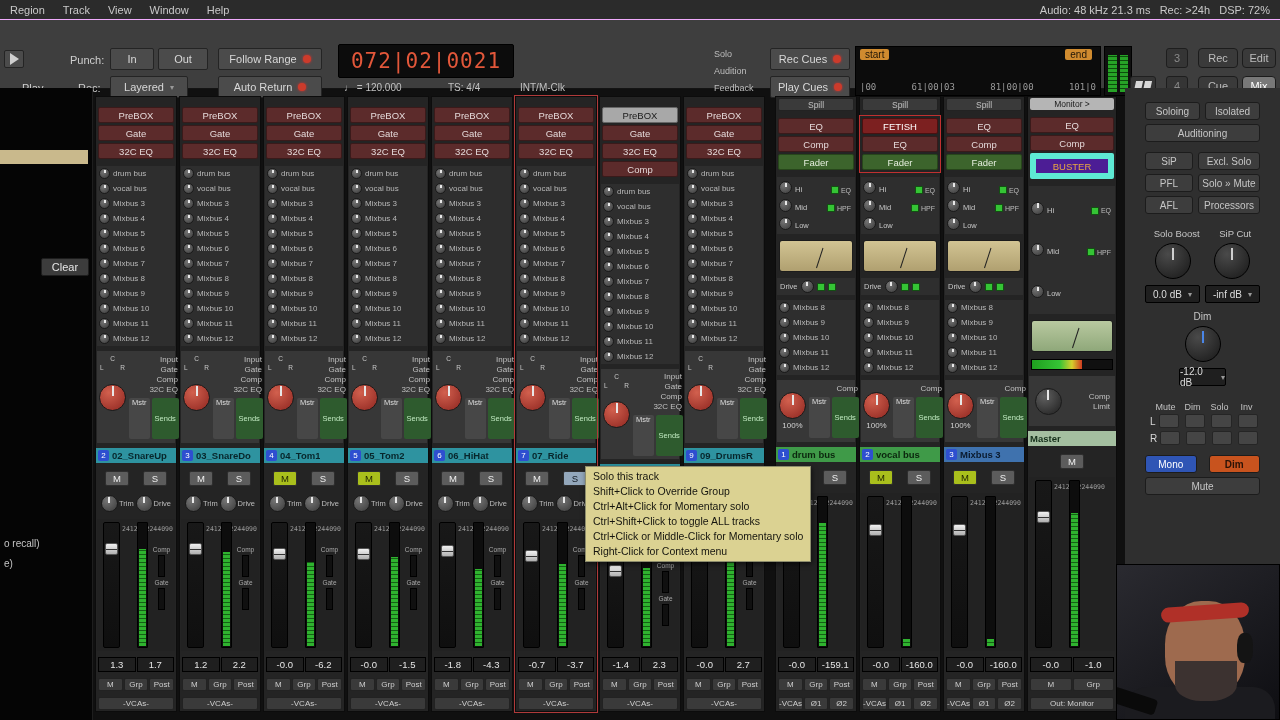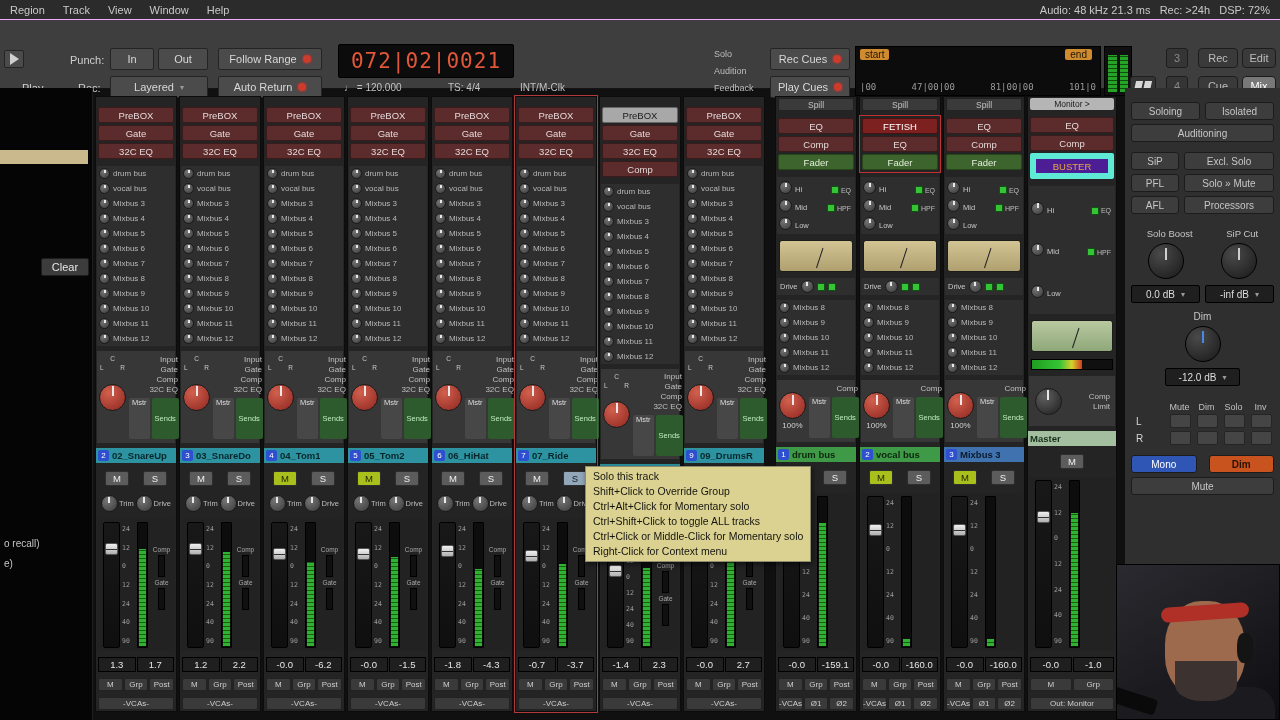--- a/index.html
+++ b/index.html
@@ -111,36 +111,36 @@
     font-size:9.5px;display:flex;align-items:center;justify-content:center;box-sizing:border-box}
   .msbtn.on{background:#a9bf1c;color:#1e2202}
   .msbtn.hov{background:#93a7bb;color:#101820}
   .trimrow{display:flex;justify-content:space-around;padding:1px 4px 2px;background:#242424}
   .tkcell{display:flex;flex-direction:row;align-items:center;gap:1px}
   .tklab{font-size:7.5px;color:#bdbdbd}
   .faderarea{flex:1;display:flex;gap:2px;padding:3px 2px 3px 6px;background:#222;margin:0 1px;min-height:110px}
   .fadertrack{width:15px;background:linear-gradient(#181818,#0f0f0f);border:1px solid #000;position:relative;border-radius:2px;flex:none}
   .fhandle{position:absolute;left:1px;right:1px;height:10px;background:linear-gradient(#f0f0f0,#b0b0b0);border-radius:2px;border:1px solid #555}
   .fhandle::after{content:"";position:absolute;left:0;right:0;top:50%;height:1px;background:#333}
-  .scale{width:13px;display:flex;flex-direction:column;justify-content:space-between;padding:3px 0;font-size:6.5px;
+  .scale{width:13px;display:flex;flex-direction:row;justify-content:space-between;padding:3px 0;font-size:6.5px;
     color:#9b9b9b;text-align:left;font-family:"DejaVu Sans Mono",monospace;flex:none}
   .meter{width:9px;background:#0d0d0d;border:1px solid #000;position:relative;border-radius:1px;flex:none}
   .mfill{position:absolute;left:1px;right:1px;bottom:1px;background:repeating-linear-gradient(to top,#2fb32f 0 3px,#156015 3px 4px)}
   .sidecol{flex:1;display:flex;flex-direction:column;align-items:center;gap:2px;padding-top:24px}
   .sidelab{font-size:6.5px;color:#a8a8a8}
   .minibar{width:5px;height:20px;background:#101010;border:1px solid #000}
   .gainrow{display:flex;gap:1px;padding:1px 2px;background:#242424}
   .gval{flex:1;background:#1f1f1f;border:1px solid #000;color:#e6e6e6;font-size:9.5px;text-align:center;padding:1px 0}
   .brow{display:flex;gap:1px;padding:0 2px 1px;background:#242424}
   .bbtn{flex:1;background:#3a3a3a;border:1px solid #222;color:#cfcfcf;font-size:8px;text-align:center;padding:1px 0;border-radius:2px;white-space:nowrap;overflow:hidden}
   
   .tooltip{position:absolute;left:585px;top:466px;width:max-content;background:#dbd292;border:1px solid #8d8d6d;
     color:#15150f;font-size:10.5px;line-height:15px;padding:2px 7px;z-index:60;box-shadow:1px 2px 5px rgba(0,0,0,.55)}
   
-  .monitor{position:absolute;left:1125px;top:88px;width:155px;bottom:0;background:#2f2f2f;padding:14px 5px 0;box-sizing:border-box}
+  .monitor{position:absolute;left:1125px;top:88px;width:155px;bottom:0;background:#2f2f2f;padding:14px 19px 0;box-sizing:border-box}
   .mrow{display:flex;gap:5px;margin:0 1px 4px}
   .mrow.gaptop{margin-top:10px}
   .mbtn{flex:1;height:18px;background:#3d3d3d;border:1px solid #1c1c1c;border-radius:3px;color:#c6c6c6;font-size:10px;
     display:flex;align-items:center;justify-content:center;box-sizing:border-box}
   .mbtn.nrw{flex:0 0 48px}
   .mbtn.mono{background:#2f55b5;color:#fff}
   .mbtn.dimbtn{background:#c8531e;color:#2a1206;font-weight:bold}
   .klabels{display:flex;justify-content:space-around;font-size:9.5px;color:#c6c6c6;margin-top:14px}
   .knobrow{display:flex;justify-content:space-around;margin:4px 0 6px}
   .knobrow.single{justify-content:center}
@@ -185,21 +185,21 @@
   <span class="tlabel" style="left:70px;top:34px">Punch:</span>
   <div class="tbtn" style="left:110px;top:28px;width:44px;height:22px">In</div>
   <div class="tbtn" style="left:158px;top:28px;width:50px;height:22px">Out</div>
   <div class="tbtn" style="left:218px;top:28px;width:104px;height:22px">
       <span>Follow Range</span>
       <span class="ledr"></span>
     </div>
   <div class="clock bbt" style="left:338px;top:24px;width:174px;height:32px">072|02|0021</div>
   <span class="tlabel" style="left:22px;top:62px">Play</span>
   <span class="tlabel" style="left:78px;top:62px">Rec:</span>
-  <div class="tbtn" style="left:110px;top:56px;width:98px;height:22px">
+  <div class="tbtn" style="left:110px;top:56px;width:78px;height:22px">
       <span>Layered</span>
       <span class="arr">▾</span>
     </div>
   <div class="tbtn" style="left:218px;top:56px;width:104px;height:22px">
       <span>Auto Return</span>
       <span class="ledr"></span>
     </div>
   <span class="tlabel small" style="left:344px;top:62px">♩ = 120.000</span>
   <span class="tlabel small" style="left:448px;top:62px">TS: 4/4</span>
   <span class="tlabel small" style="left:520px;top:62px">INT/M-Clk</span>
@@ -214,21 +214,21 @@
     </div>
   <div class="tbtn" style="left:770px;top:56px;width:80px;height:22px">
       <span>Play Cues</span>
       <span class="ledr"></span>
     </div>
   <div class="ruler">
     <span class="marker" style="left:4px">start</span>
     <span class="marker" style="right:8px">end</span>
     <div class="ruler-nums">
       <span>|00</span>
-      <span>47|00|00</span>
+      <span>61|00|03</span>
       <span>81|00|00</span>
       <span>101|0</span>
     </div>
   </div>
   <div class="tmeters">
     <div class="tmeter"></div>
     <div class="tmeter"></div>
   </div>
   <div class="rndbtn" style="left:1166px;top:28px">3</div>
   <div class="modebtn" style="left:1198px;top:28px;width:40px">Rec</div>

